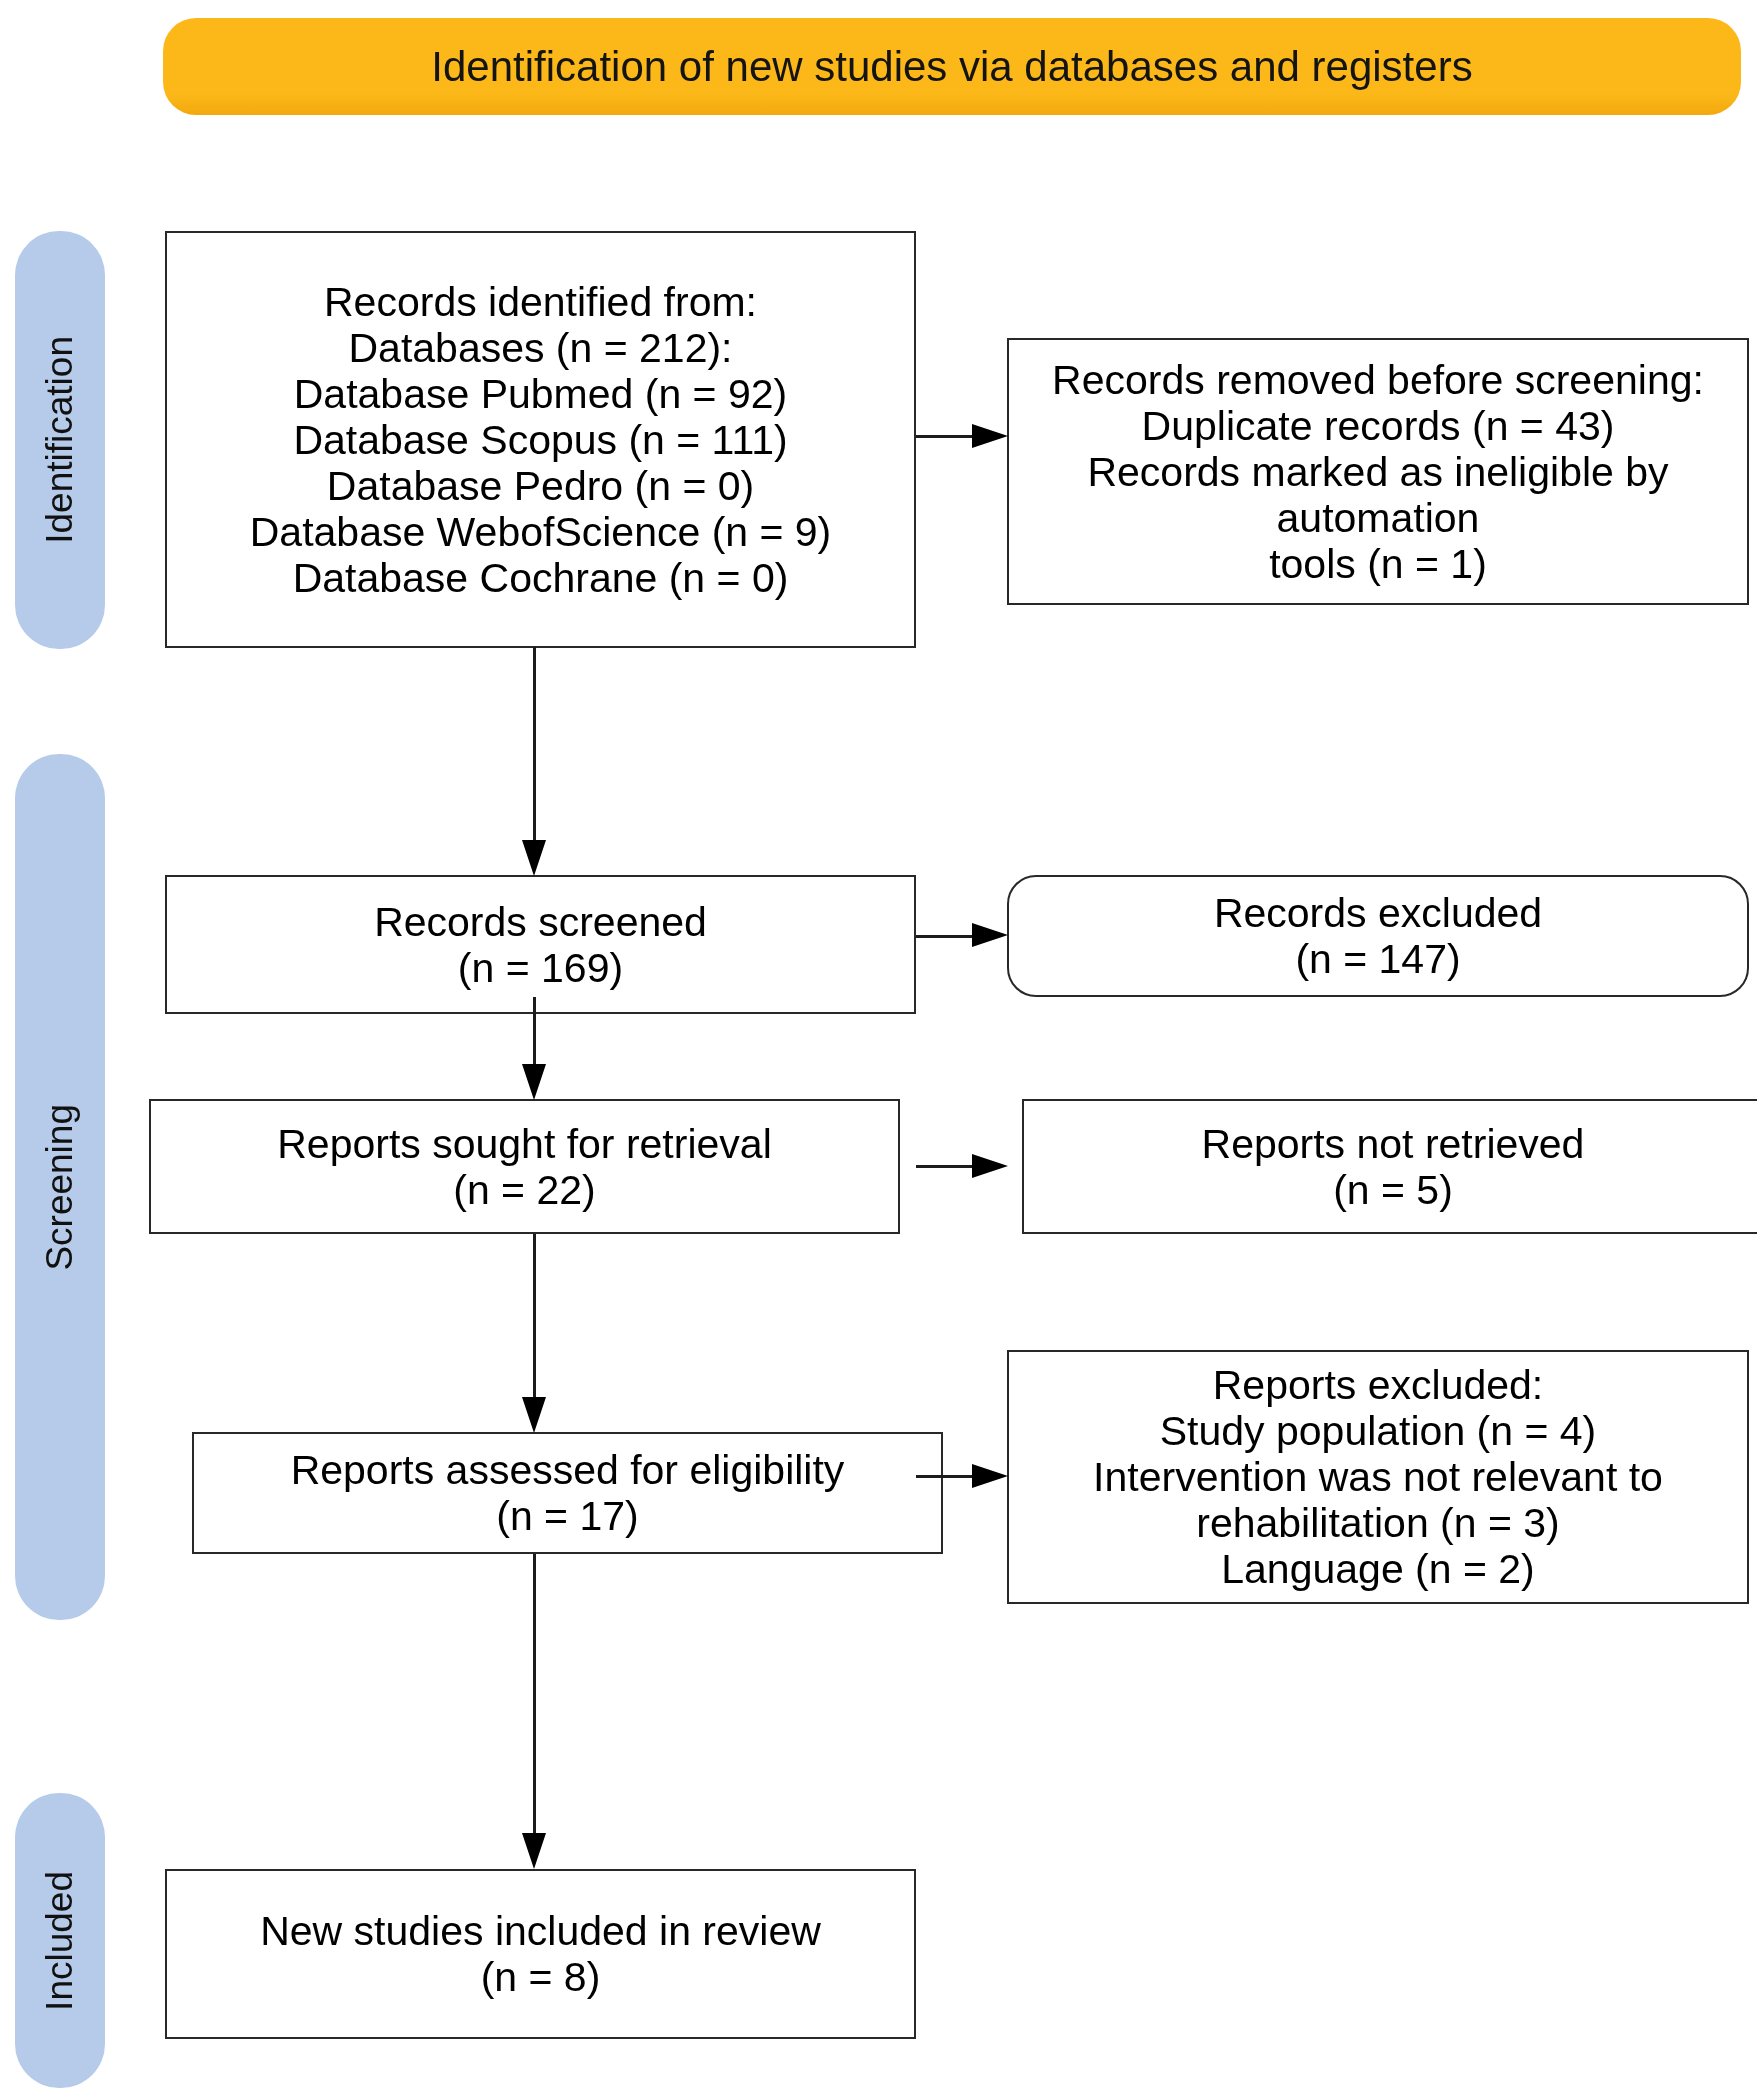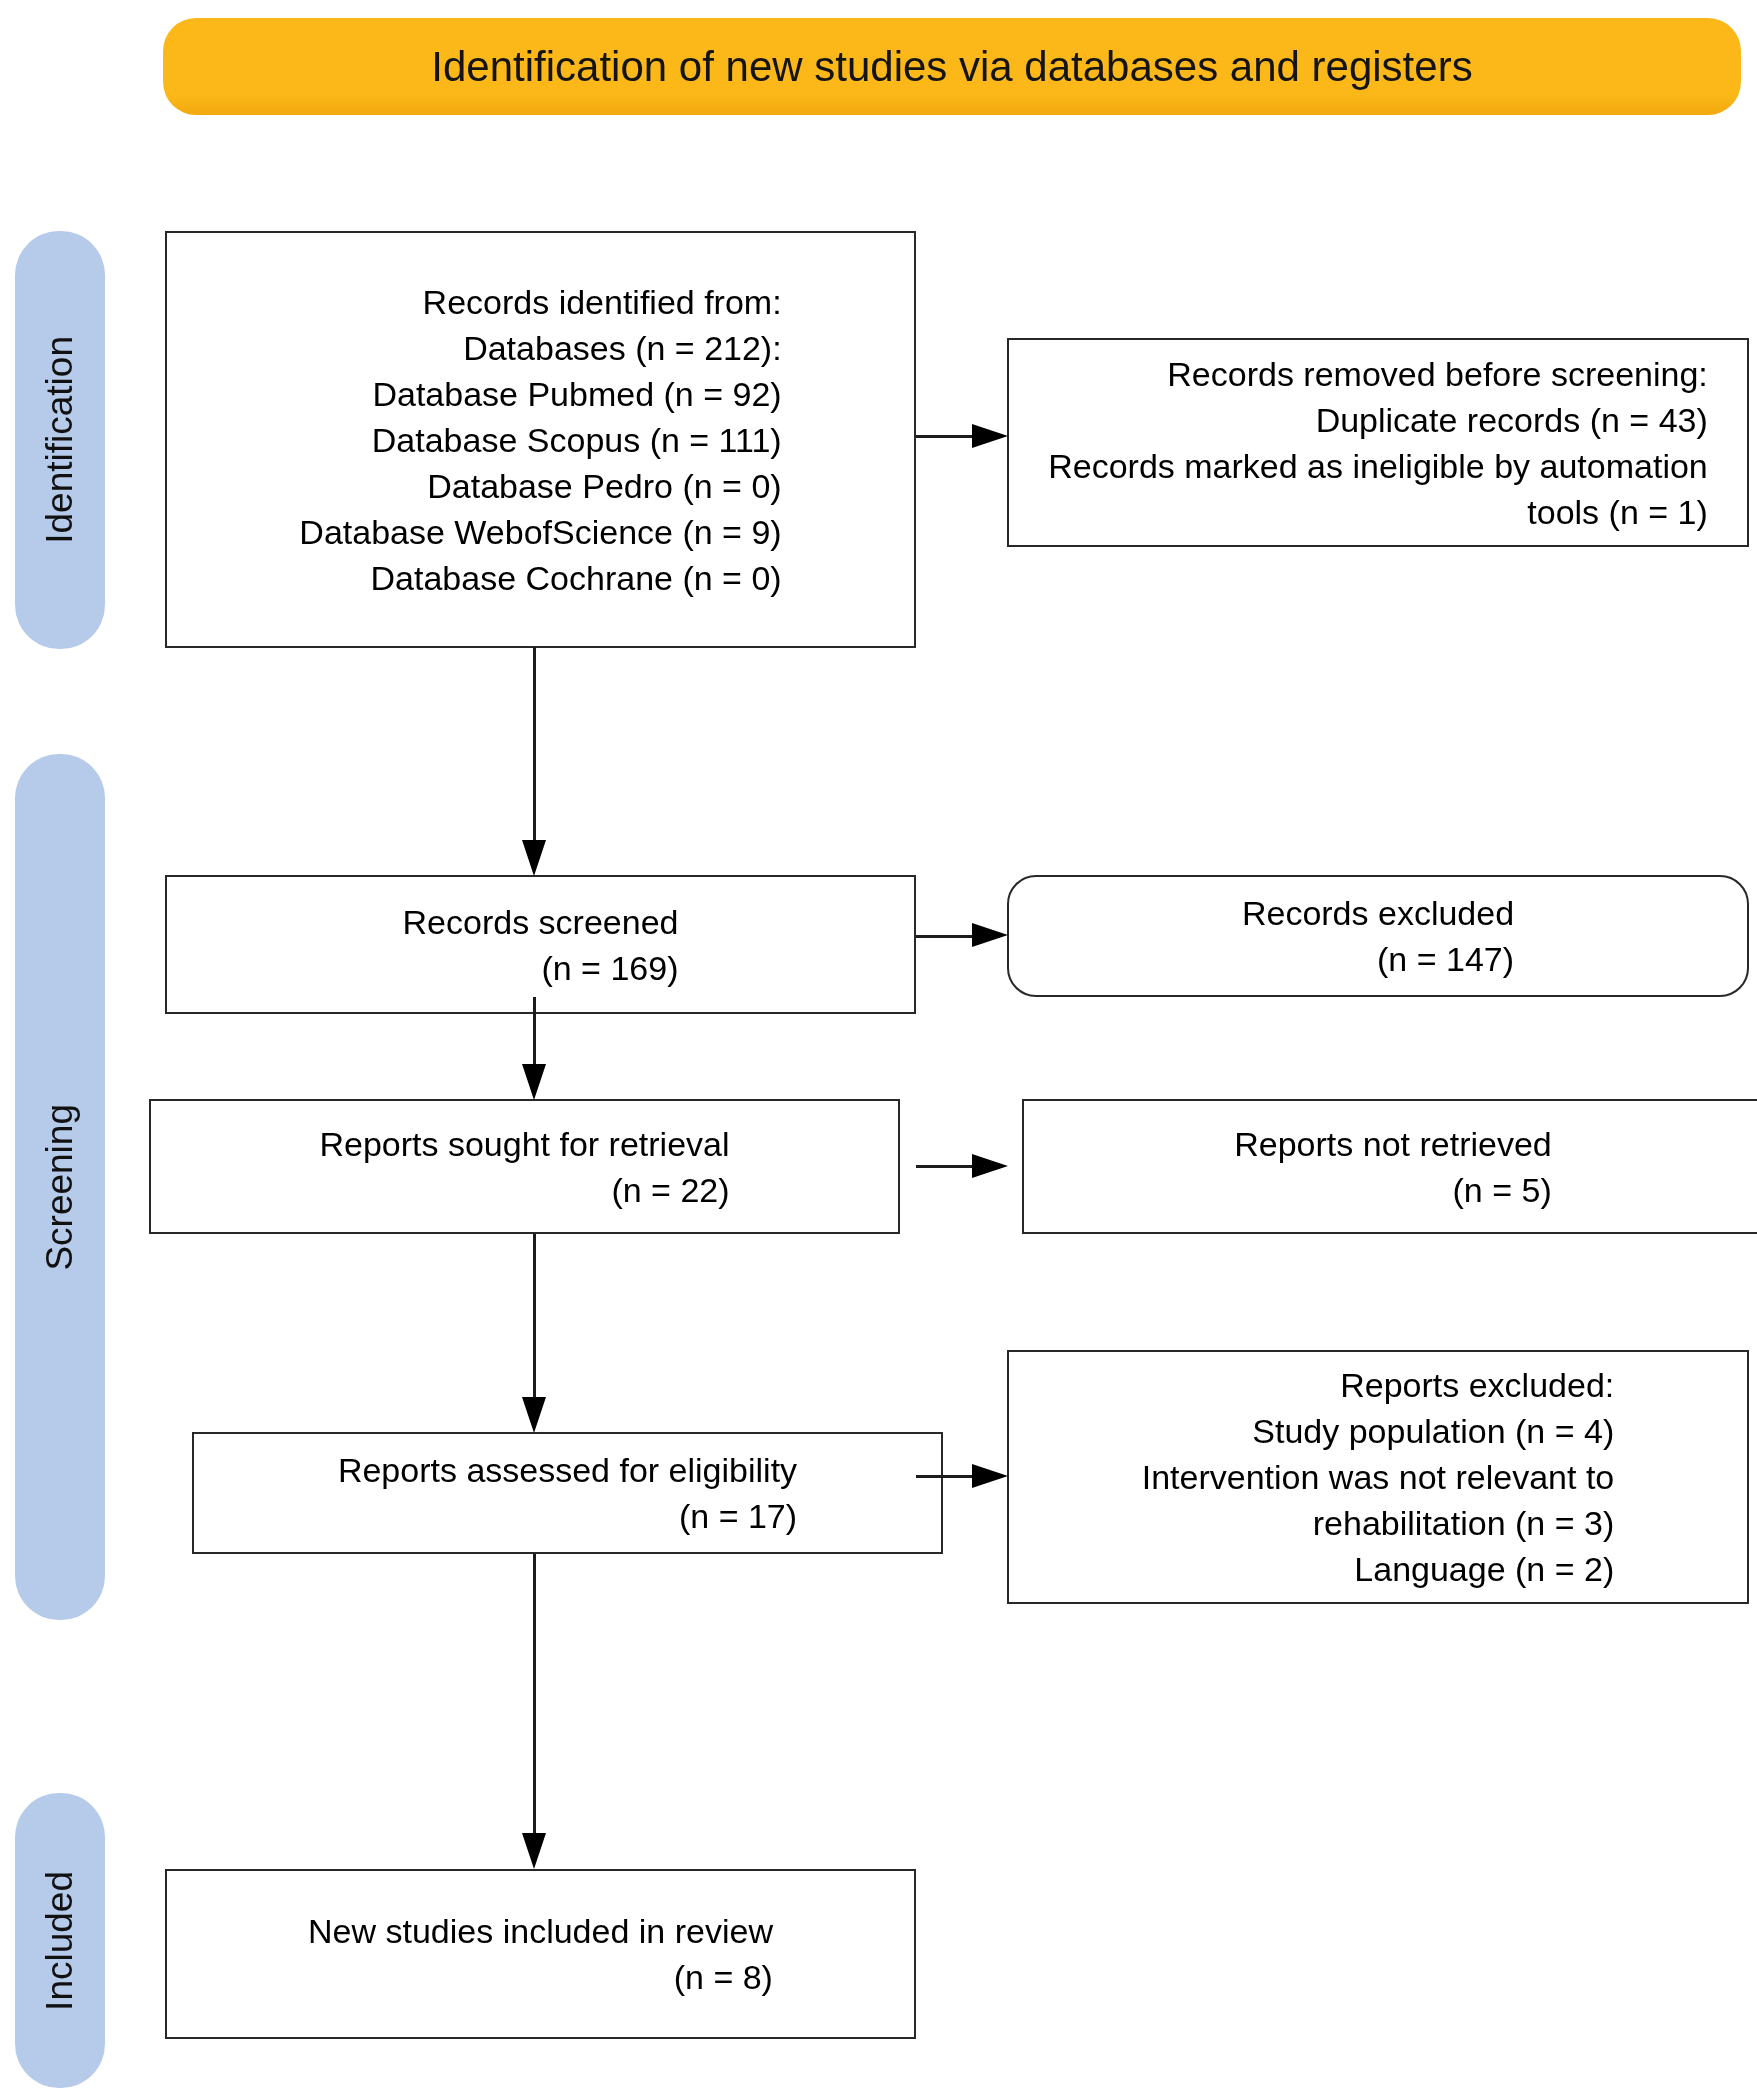--- a/index.html
+++ b/index.html
@@ -47,28 +47,28 @@
   #label-screening      { top: 754px; height: 866px; }
   #label-included       { top: 1793px; height: 295px;  }
 
   
   .box {
     position: absolute;
     box-sizing: border-box;
     border: 2.3px solid #282828;
     background: #ffffff;
     display: flex; align-items: center; justify-content: center;
-    text-align: right;
+    text-align: center;
     white-space: pre-line;
-    font-size: 34px;
+    font-size: 41px;
     line-height: 46px;
     padding: 0 16px;
   }
   #box-identified        { left: 165px;  top: 231px;  width: 751px; height: 417px; }
-  #box-removed           { left: 1007px; top: 338px;  width: 742px; height: 209px; }
+  #box-removed           { left: 1007px; top: 338px;  width: 742px; height: 267px; }
   #box-screened          { left: 165px;  top: 875px; width: 751px; height: 139px; }
   #box-records-excluded  { left: 1007px; top: 875px; width: 742px; height: 122px; border-radius: 29px; }
   #box-sought            { left: 149px;  top: 1099px; width: 751px; height: 135px; }
   #box-not-retrieved     { left: 1007px; top: 1099px; width: 742px; height: 135px; margin-left: 15px; }
   #box-assessed          { left: 165px;  top: 1432px; width: 751px; height: 122px; margin-left: 27px; }
   #box-reports-excluded  { left: 1007px; top: 1350px; width: 742px; height: 254px; }
   #box-new-included      { left: 165px;  top: 1869px; width: 751px; height: 170px; }
 
   
   .vshaft {

